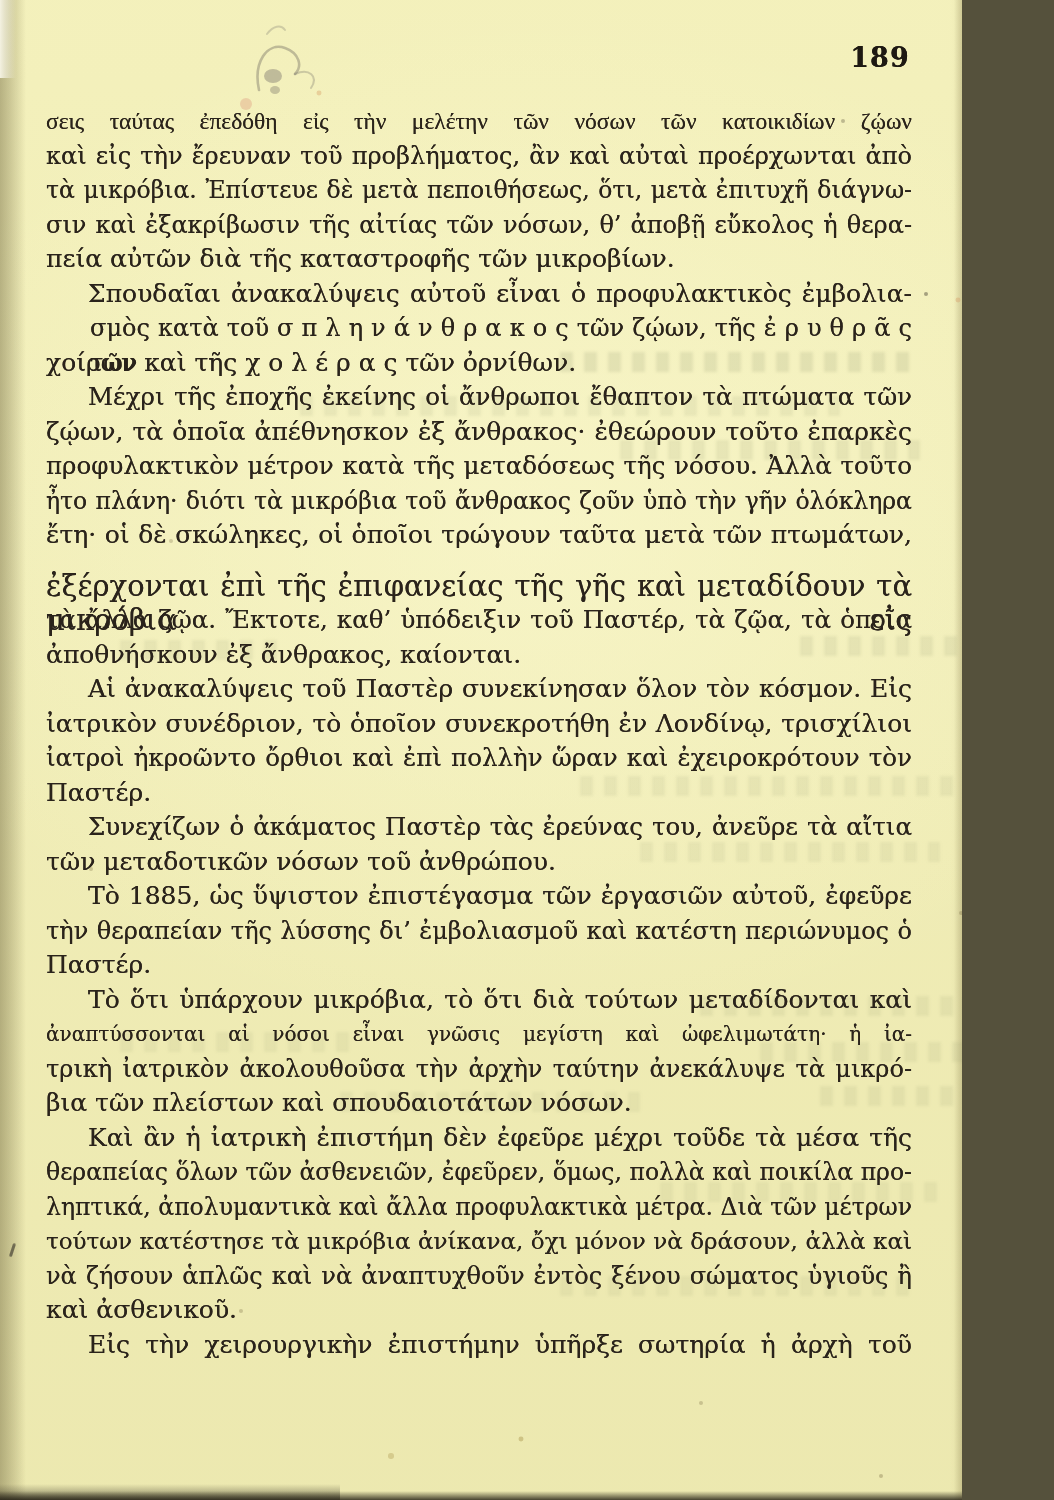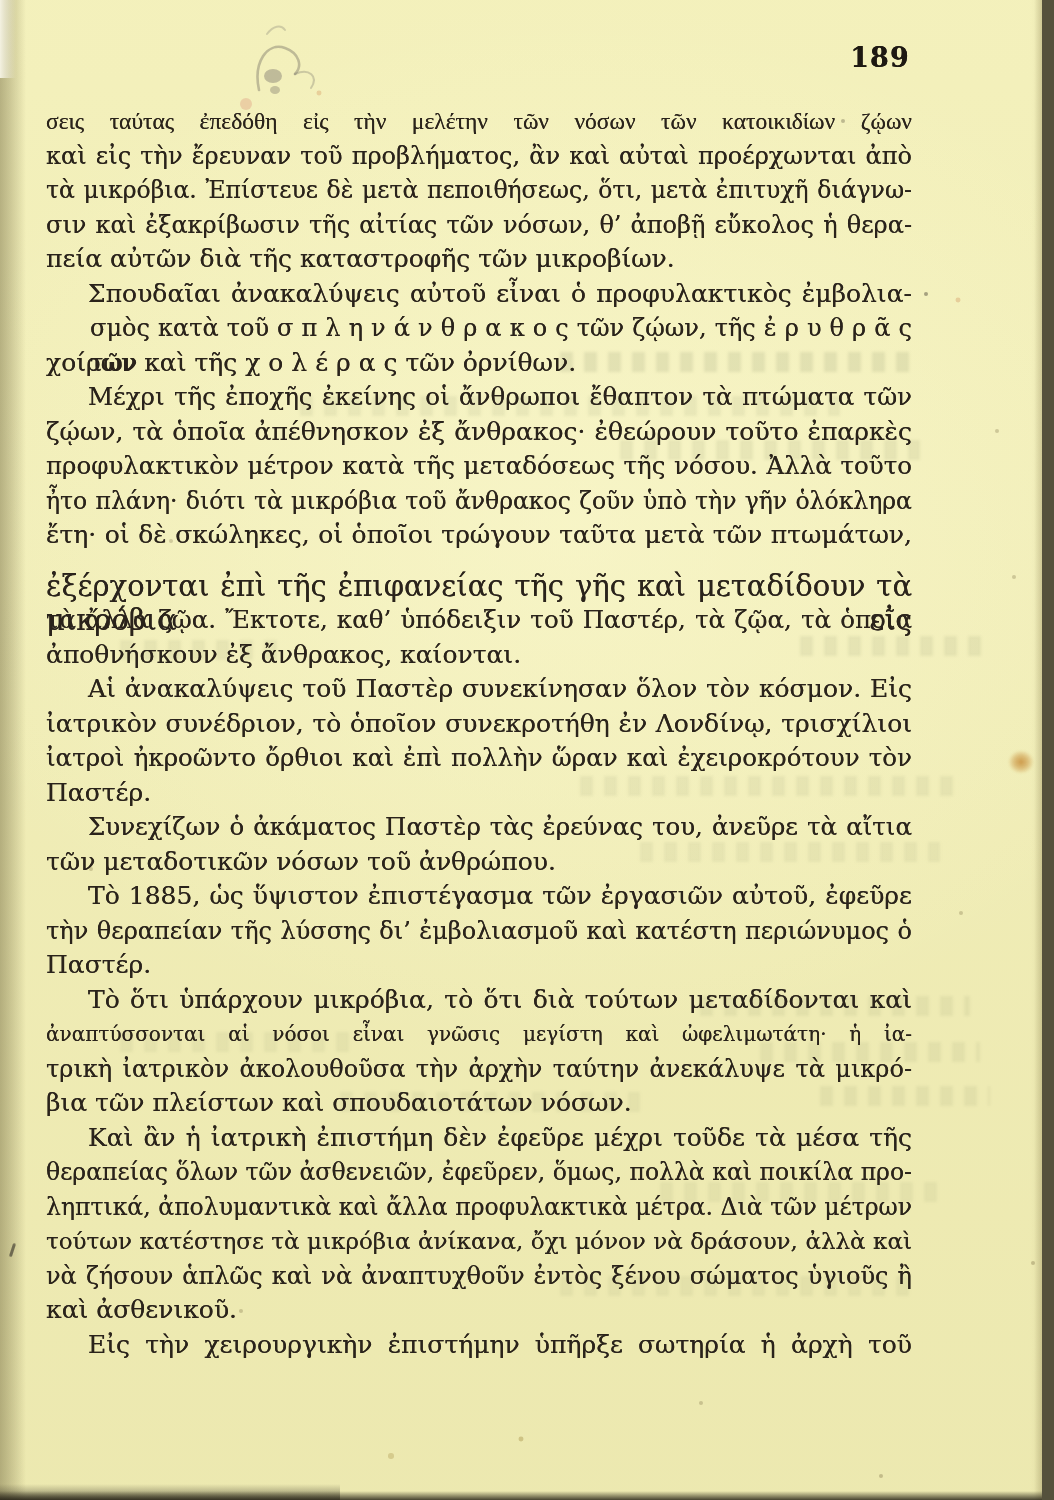--- a/index.html
+++ b/index.html
@@ -3,21 +3,21 @@
 <meta charset="utf-8">
 <style>
   :root{
     --paper:#f1eeb5;
     --ink:#2a231b;
     --stain:#c9923f;
   }
   html,body{margin:0;padding:0;background:#55513c;}
   .page{
     position:relative;
-    width:1042px;height:1500px;
+    width:962px;height:1500px;
     overflow:hidden;
     background-color:var(--paper);
     background-image:
       radial-gradient(900px 700px at 55% 35%, rgba(252,250,210,.55), transparent 75%),
       linear-gradient(to bottom, rgba(248,245,200,.35), rgba(222,216,160,.25)),
       linear-gradient(to right, rgba(176,168,112,.30), transparent 26px),
       linear-gradient(to left, rgba(176,168,112,.16), transparent 12px);
     font-family:"DejaVu Serif","Liberation Serif",serif;
   }
   

